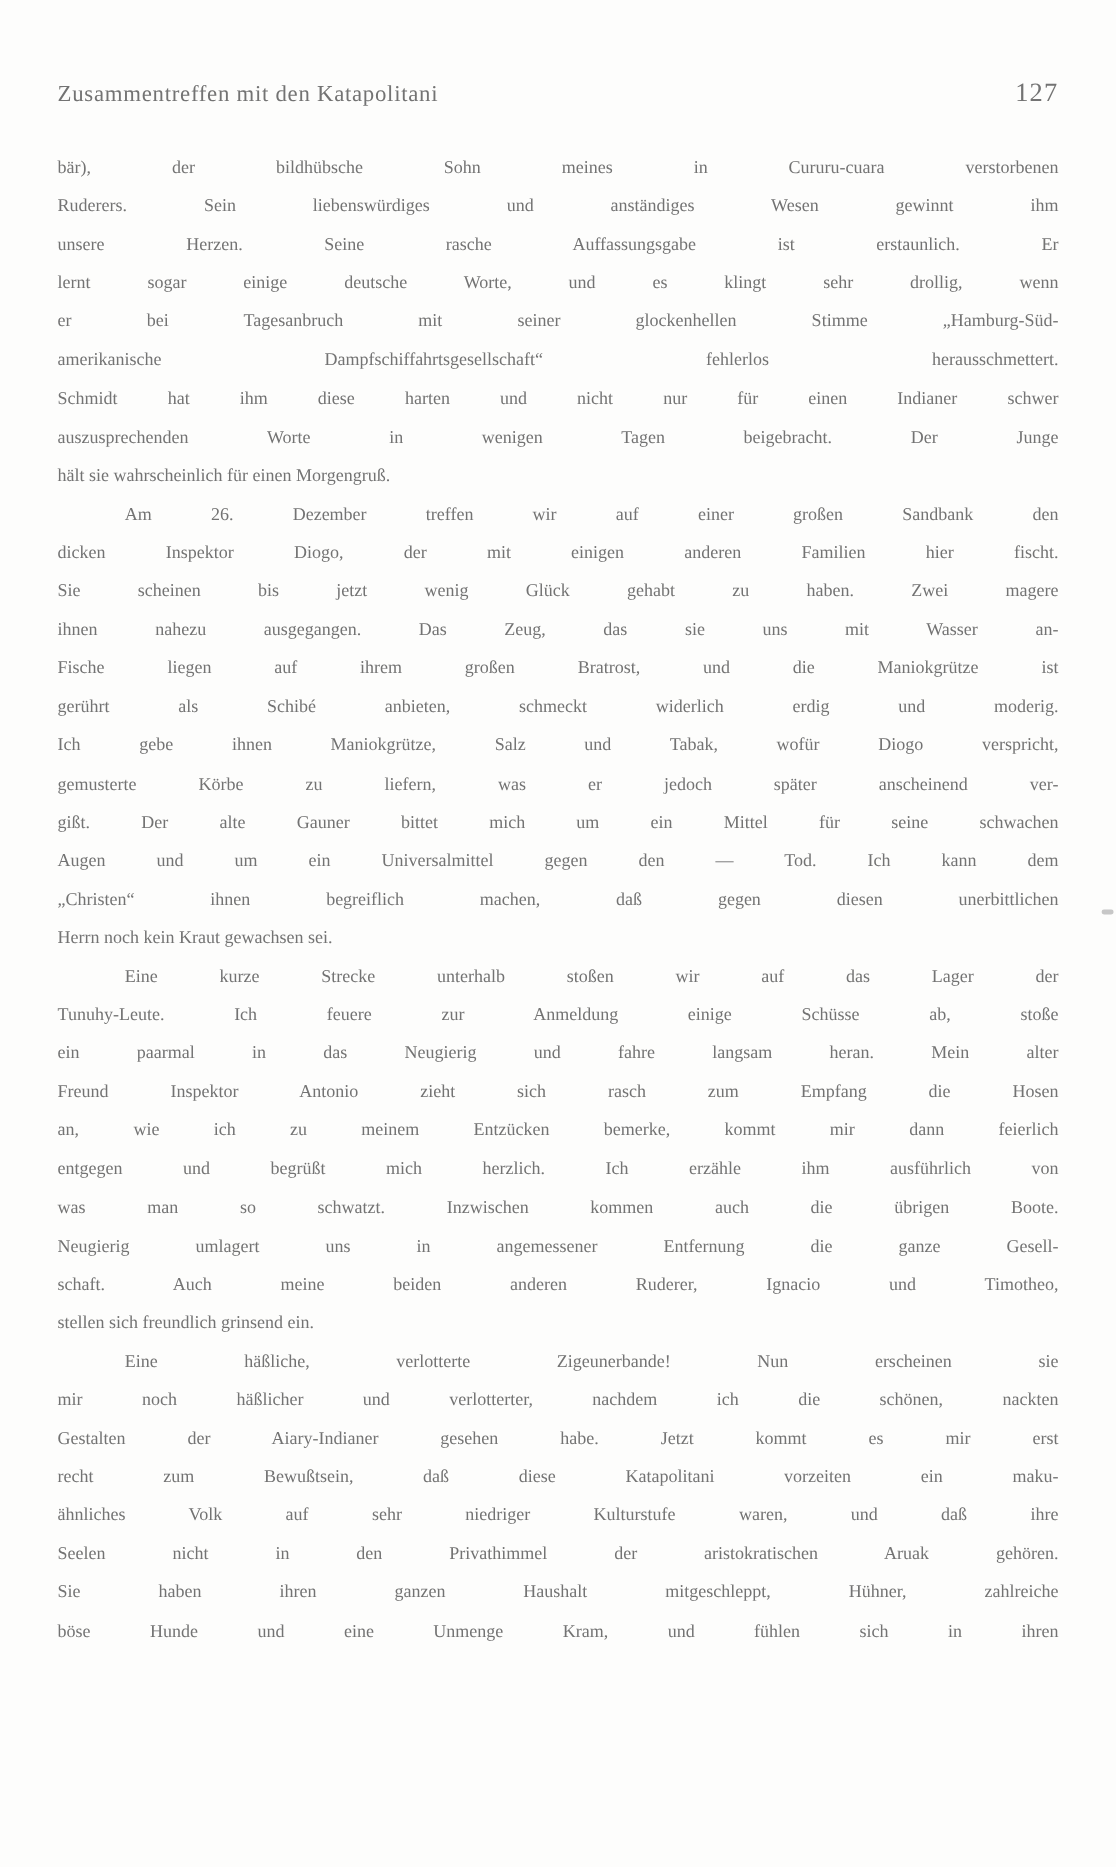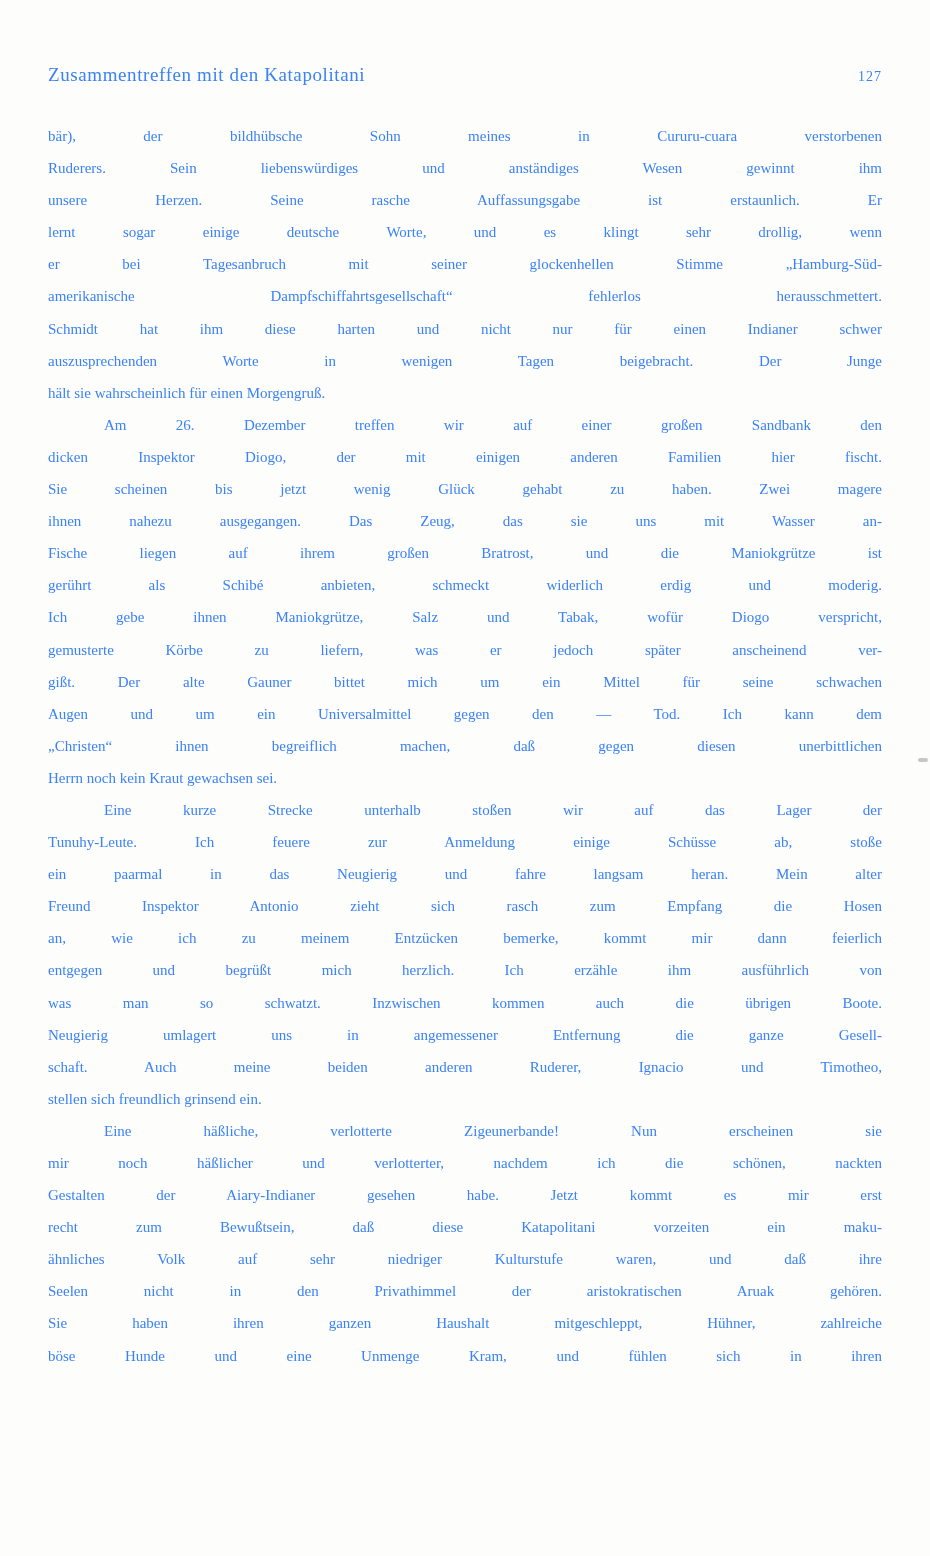--- a/index.html
+++ b/index.html
@@ -5,36 +5,36 @@
   * { margin: 0; padding: 0; box-sizing: border-box; }
   html, body { background: #ffffff; }
   .page {
     position: relative;
     width: 930px;
     height: 1556px;
     margin: 0 auto;
     background: #fefefdff;
     background-color: #fdfdfc;
     font-family: "Liberation Serif", "DejaVu Serif", serif;
-    color: #3b82f6;
+    color: #737373;
     padding: 64px 48px 0 48px;
     overflow: hidden;
   }
   .page-header {
     display: flex;
     justify-content: space-between;
     align-items: baseline;
     margin-bottom: 34px;
   }
   .running-title {
     font-size: 19px;
     letter-spacing: 0.6px;
   }
   .page-number {
-    font-size: 14px;
+    font-size: 22px;
     letter-spacing: 1px;
   }
   .body-text {
     font-size: 15px;
     line-height: 32.1px;
   }
   .line {
     text-align: justify;
     text-align-last: justify;
   }

